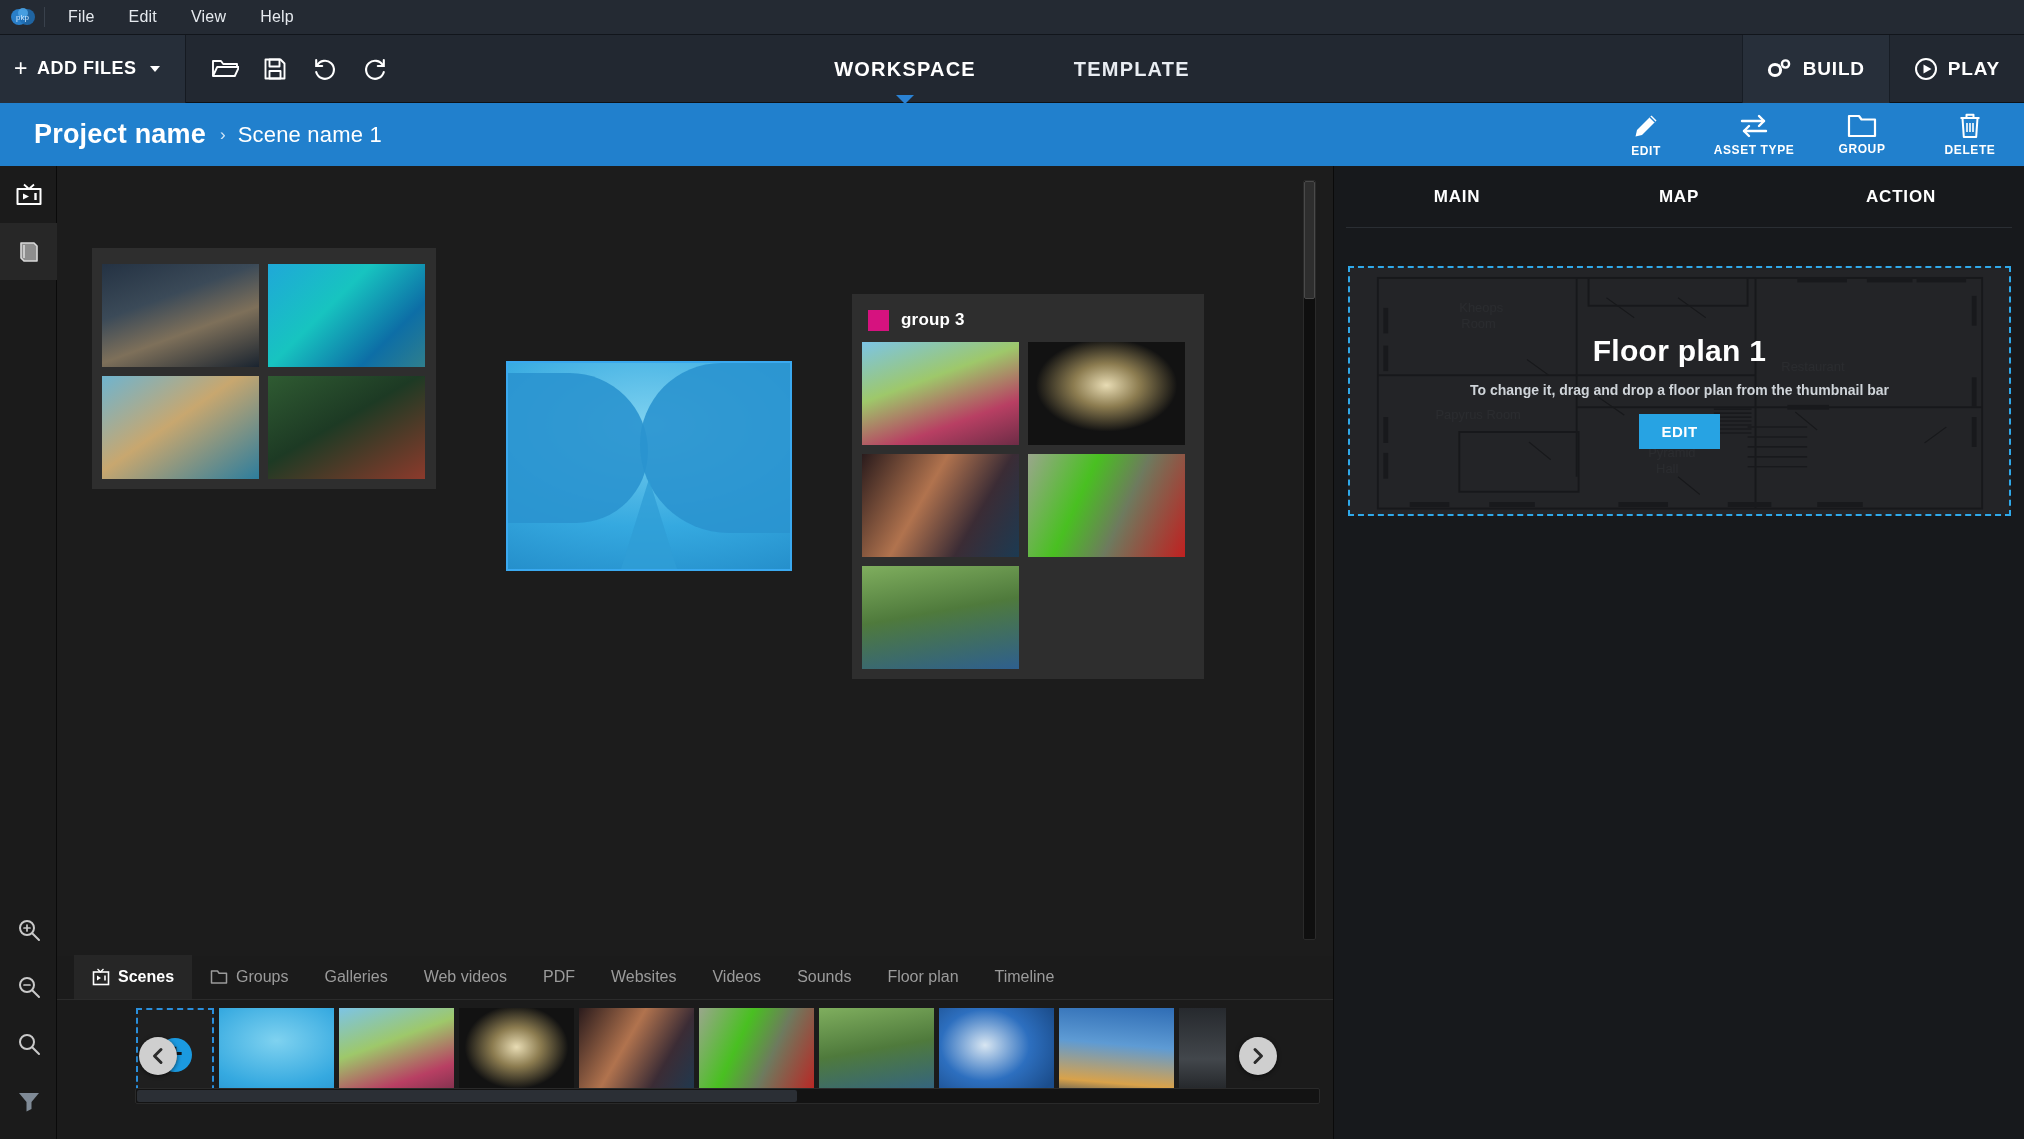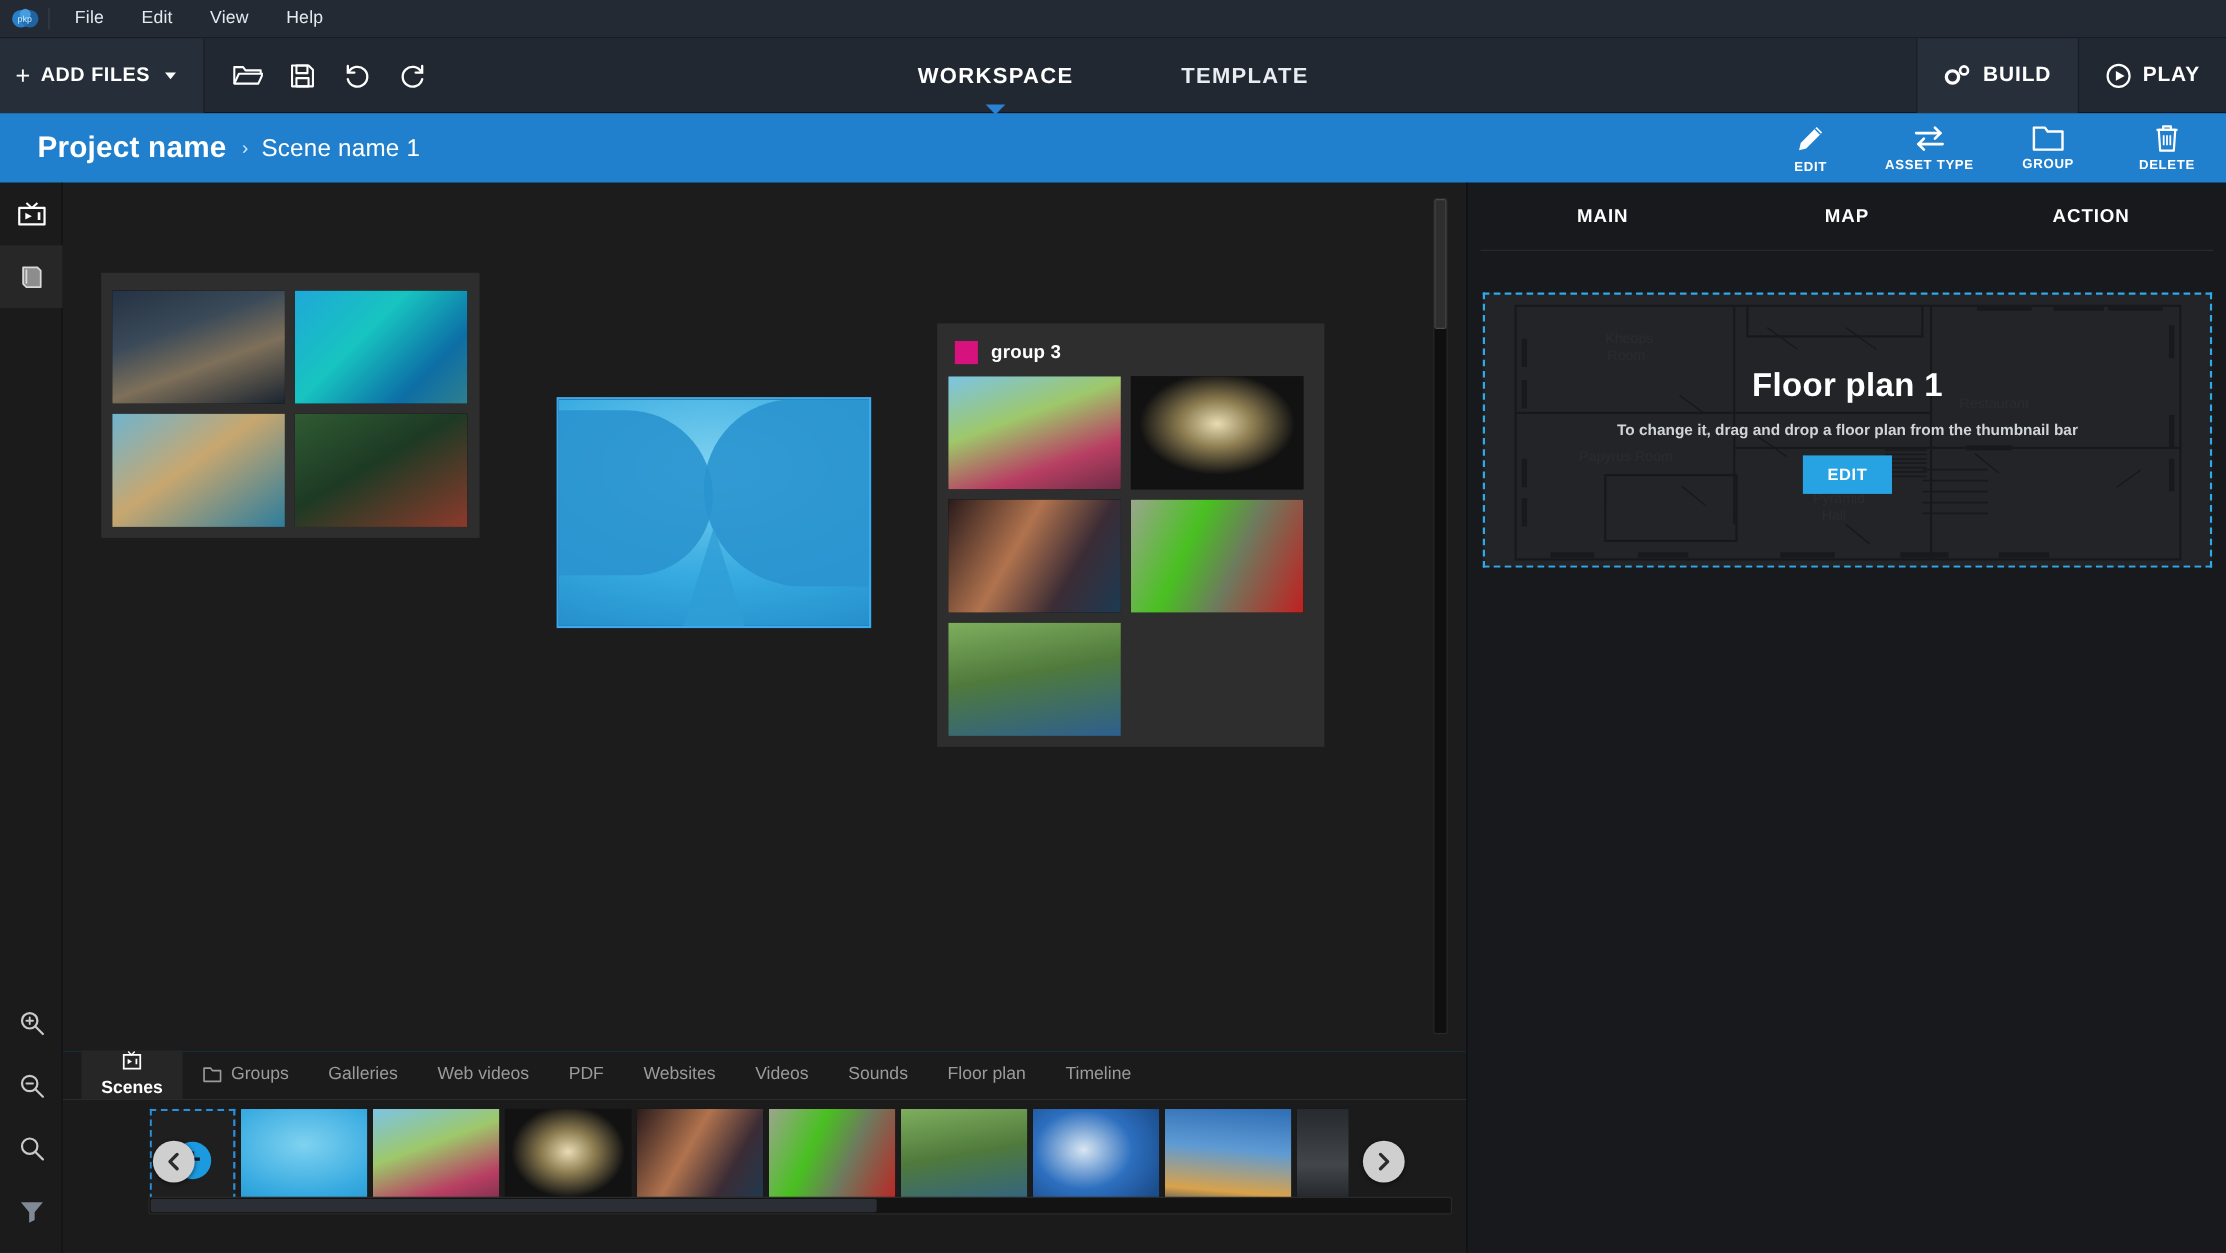--- a/index.html
+++ b/index.html
@@ -134,21 +134,21 @@
   
   .bottombar {
     position:absolute; left:57px; top:956px; width:1276px; height:183px;
     background:#1b1b1b;
   }
   .btabs { display:flex; align-items:flex-end; height:44px; border-bottom:1px solid #2b2b2b; padding-left:17px; }
   .btab {
     display:flex; align-items:center; gap:8px; height:44px; padding:0 18px;
     color:#9b9b9b; font-size:16px; cursor:pointer;
   }
-  .btab.active { color:#ffffff; background:#262626; font-weight:bold;flex-direction:column; }
+  .btab.active { color:#ffffff; background:#262626; font-weight:bold; }
 
   .strip { position:relative; height:106px; margin:8px 0 0 0; padding:0 14px; }
   .strip-inner { display:flex; gap:5px; height:95px; margin-left:65px; overflow:hidden; width:1090px; }
   .thumb { width:115px; height:93px; background:#0e0e0e; flex:0 0 auto; overflow:hidden; position:relative; cursor:pointer; }
   .thumb.add {
     background:#1f1f1f; border:2px dashed #2a8fdc;
     display:flex; align-items:center; justify-content:center; width:78px;
   }
   .plus-circle {
     width:34px;height:34px;border-radius:50%;background:#1b9ae0;

